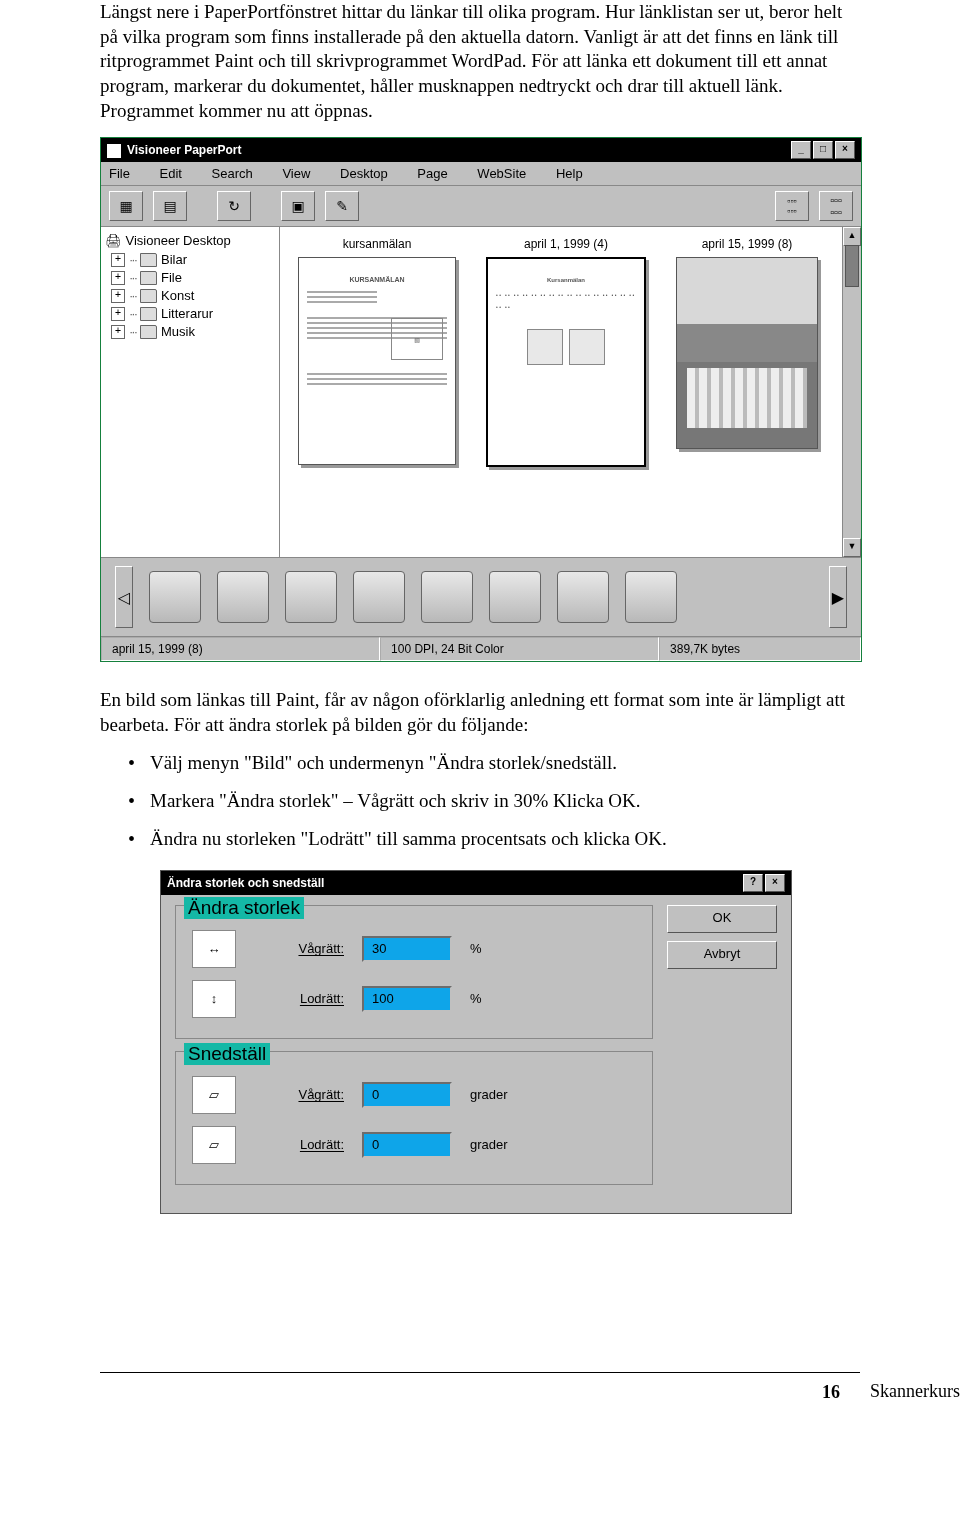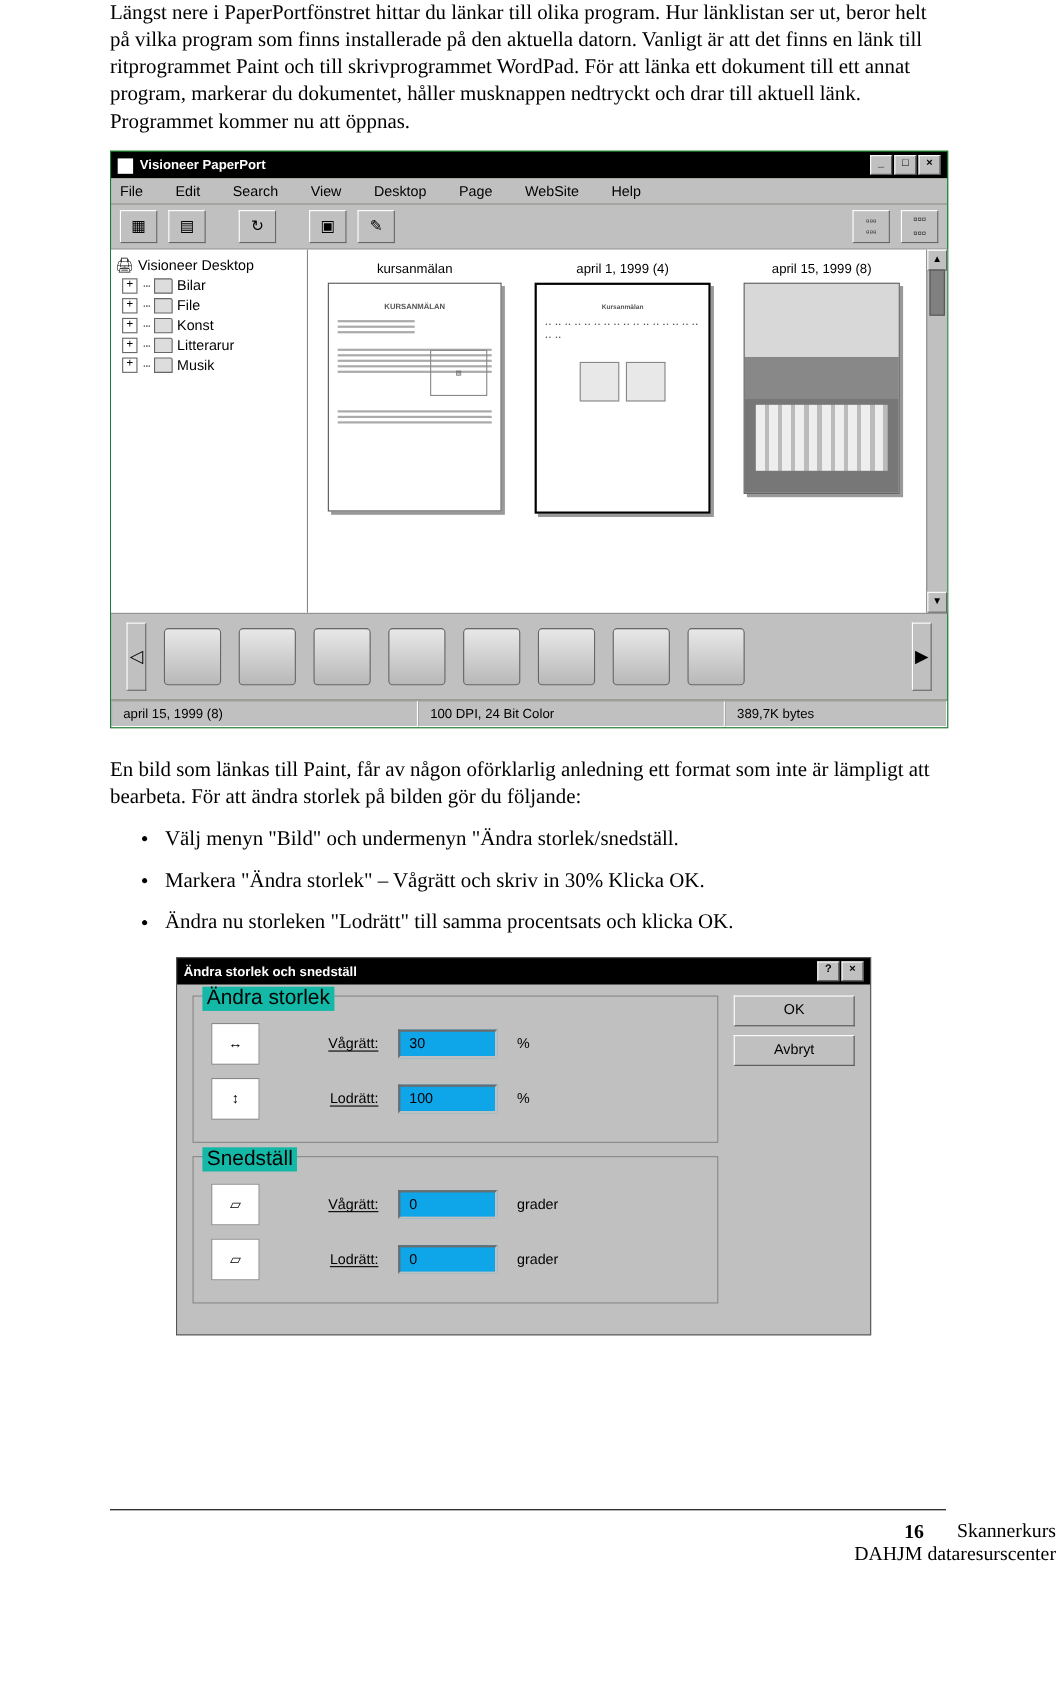--- a/index.html
+++ b/index.html
@@ -266,15 +266,14 @@
         <div class="dbtn">OK</div>
         <div class="dbtn">Avbryt</div>
       </div>
     </div>
   </div>
 </div>
 
 <div class="footer">
   <div class="line"></div>
   <div>Skannerkurs</div>
-  <div>DAHJM dataresurscenter</div>
   <div class="pg">16</div>
 </div>
 
 </body></html>

